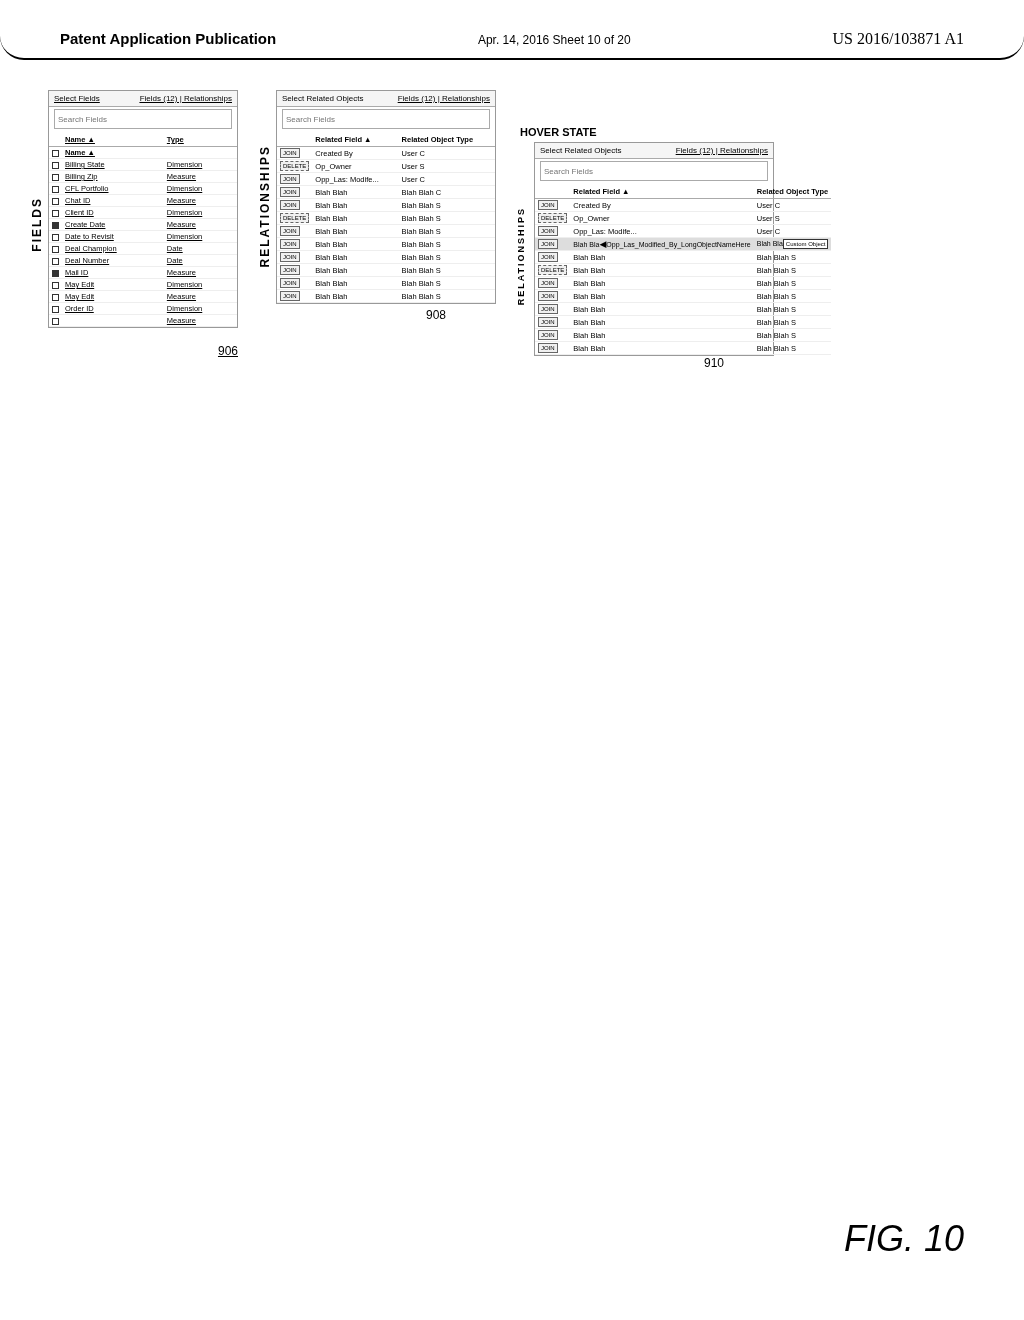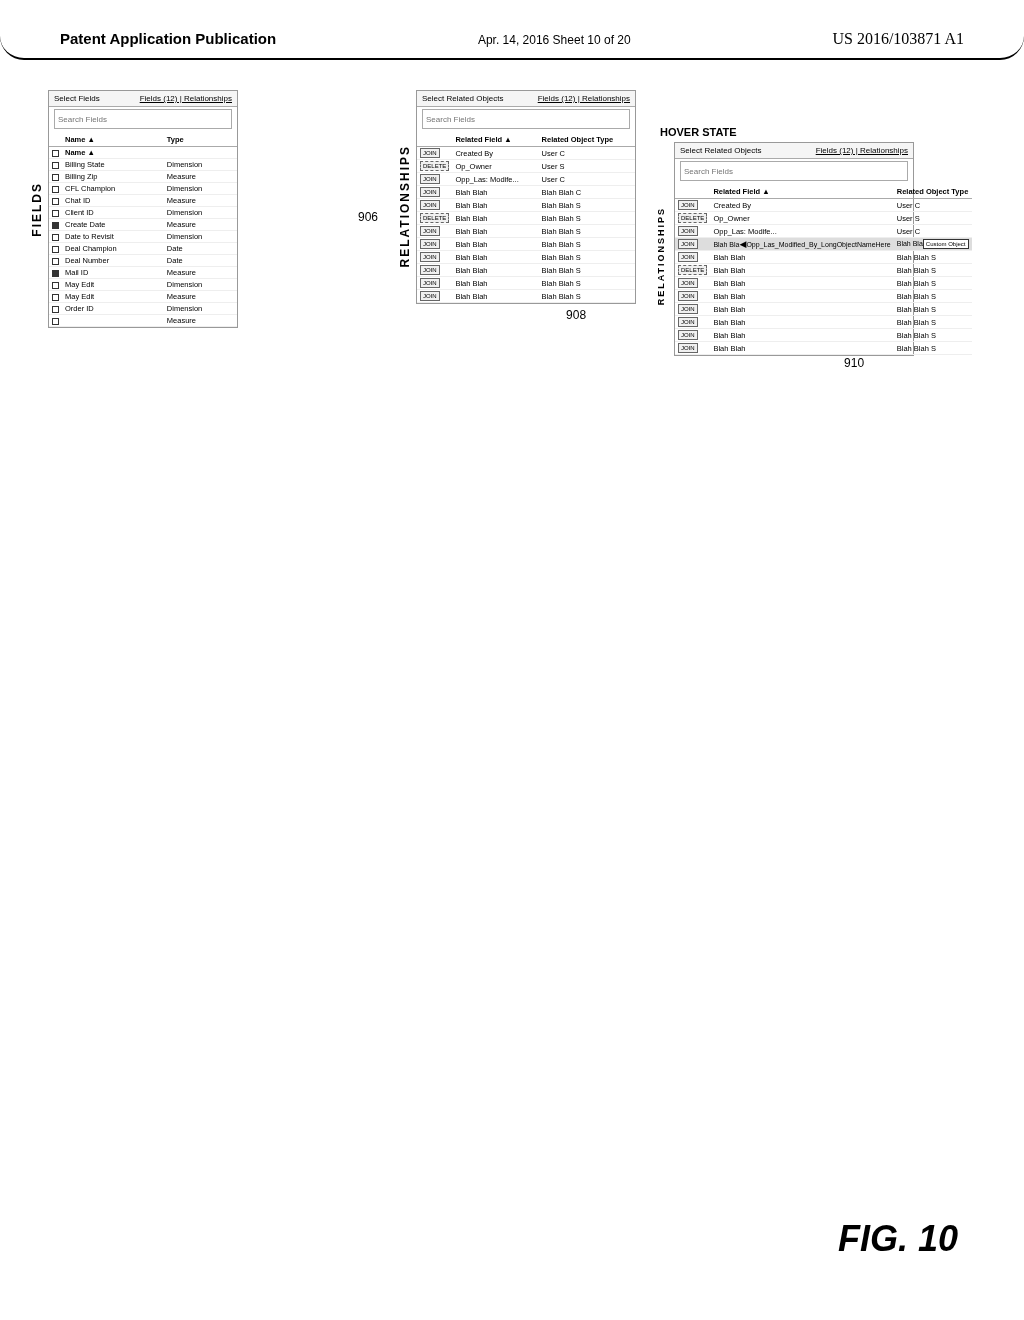--- a/index.html
+++ b/index.html
@@ -150,21 +150,21 @@
 <div class="page-header">
   <span style="font-weight:bold; font-size:15px;">Patent Application Publication</span>
   <span style="font-size:12px;">Apr. 14, 2016   Sheet 10 of 20</span>
   <span style="font-size:16px;font-family:Liberation Serif, serif;">US 2016/103871 A1</span>
 </div>
 
 <div class="three-sections">
 
   <div class="section-col">
     <div class="rotated-label">FIELDS</div>
-    <div style="display:flex; flex-direction:row; align-items:center;">
+    <div style="display:flex; flex-direction:column; align-items:flex-end;text-decoration:underline;">
       <div class="panel" style="width:190px;">
         <div class="panel-header-row">
           <span>Select Fields</span>
           <span style="text-decoration:underline;">Fields (12) | Relationships</span>
         </div>
         <div class="panel-search-row">
           <input class="panel-search-box" type="text" placeholder="Search Fields" style="">
         </div>
         <table class="data-table">
           <thead>
@@ -185,21 +185,21 @@
                 <td>Billing State</td>
                 <td>Dimension</td>
               </tr>
               <tr>
                 <td class="col-checkbox"><span class="empty-checkbox"></span></td>
                 <td>Billing Zip</td>
                 <td>Measure</td>
               </tr>
               <tr>
                 <td class="col-checkbox"><span class="empty-checkbox"></span></td>
-                <td>CFL Champion</td>
+                <td>CFL Portfolio</td>
                 <td>Dimension</td>
               </tr>
               <tr>
                 <td class="col-checkbox"><span class="empty-checkbox"></span></td>
                 <td>Chat ID</td>
                 <td>Measure</td>
               </tr>
               <tr>
                 <td class="col-checkbox"><span class="empty-checkbox"></span></td>
                 <td>Client ID</td>
@@ -431,13 +431,13 @@
             </table>
           </div>
           <div class="ref-number" style="margin-left:170px; margin-top:0; font-size:12px;">910</div>
         </div>
       </div>
     </div>
   </div>
 
 </div>
 
-<div style="position:absolute; bottom:60px; right:66px; font-size:36px; font-weight:bold; font-style:italic;">FIG. 10</div>
+<div style="position:absolute; bottom:60px; right:60px; font-size:36px; font-weight:normal; font-style:italic;">FIG. 10</div>
 
 </body></html>

